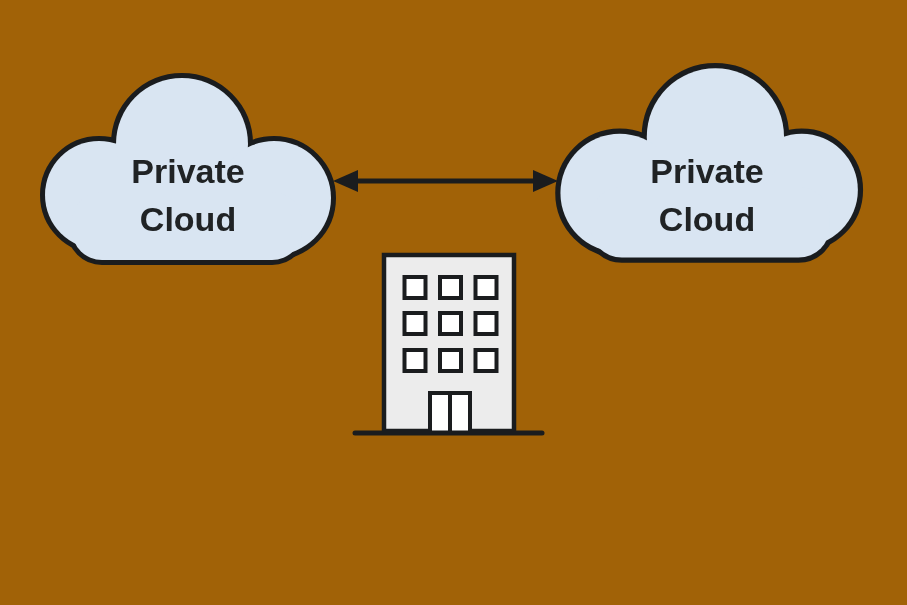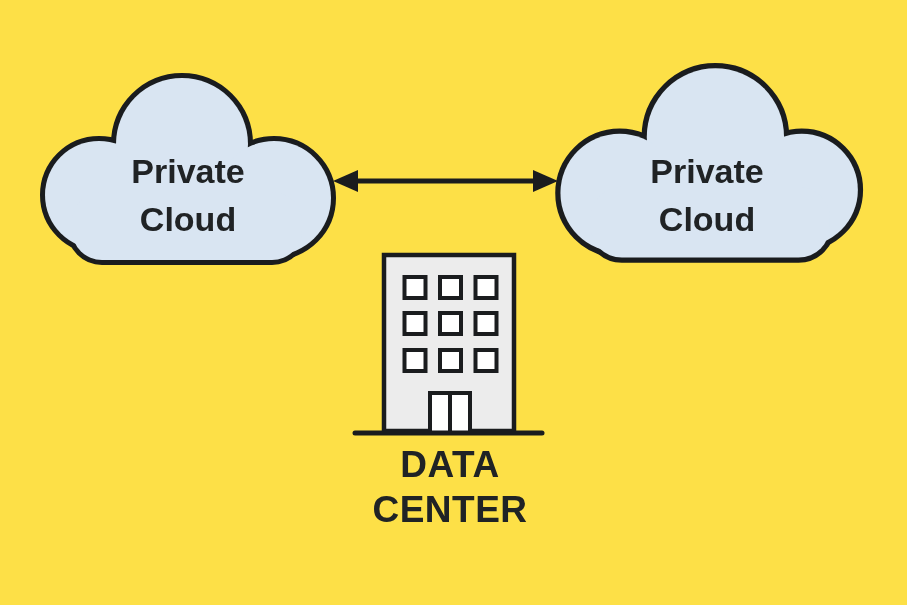--- a/index.html
+++ b/index.html
@@ -1,20 +1,20 @@
 <!DOCTYPE html>
 <html><head>
 <meta charset="utf-8">
 <style>
   html, body { margin: 0; padding: 0; }
   .stage {
     position: relative;
     width: 907px;
     height: 605px;
-    background: #fde047;
+    background: #a16207;
     overflow: hidden;
     font-family: "Liberation Sans", sans-serif;
   }
   .stage svg { position: absolute; left: 0; top: 0; display: block; }
   .node-label {
     position: absolute;
     text-align: center;
     color: #202325;
     font-weight: 700;
     pointer-events: none;
@@ -96,18 +96,14 @@
   <div class="node-label cloud-label private">
     <span>Private</span>
     <span>Cloud</span>
   </div>
 
   <div class="node-label cloud-label public">
     <span>Private</span>
     <span>Cloud</span>
   </div>
 
-  <div class="node-label building-label">
-    <span>DATA</span>
-    <span>CENTER</span>
-  </div>
 
 </div>
 
 </body></html>

